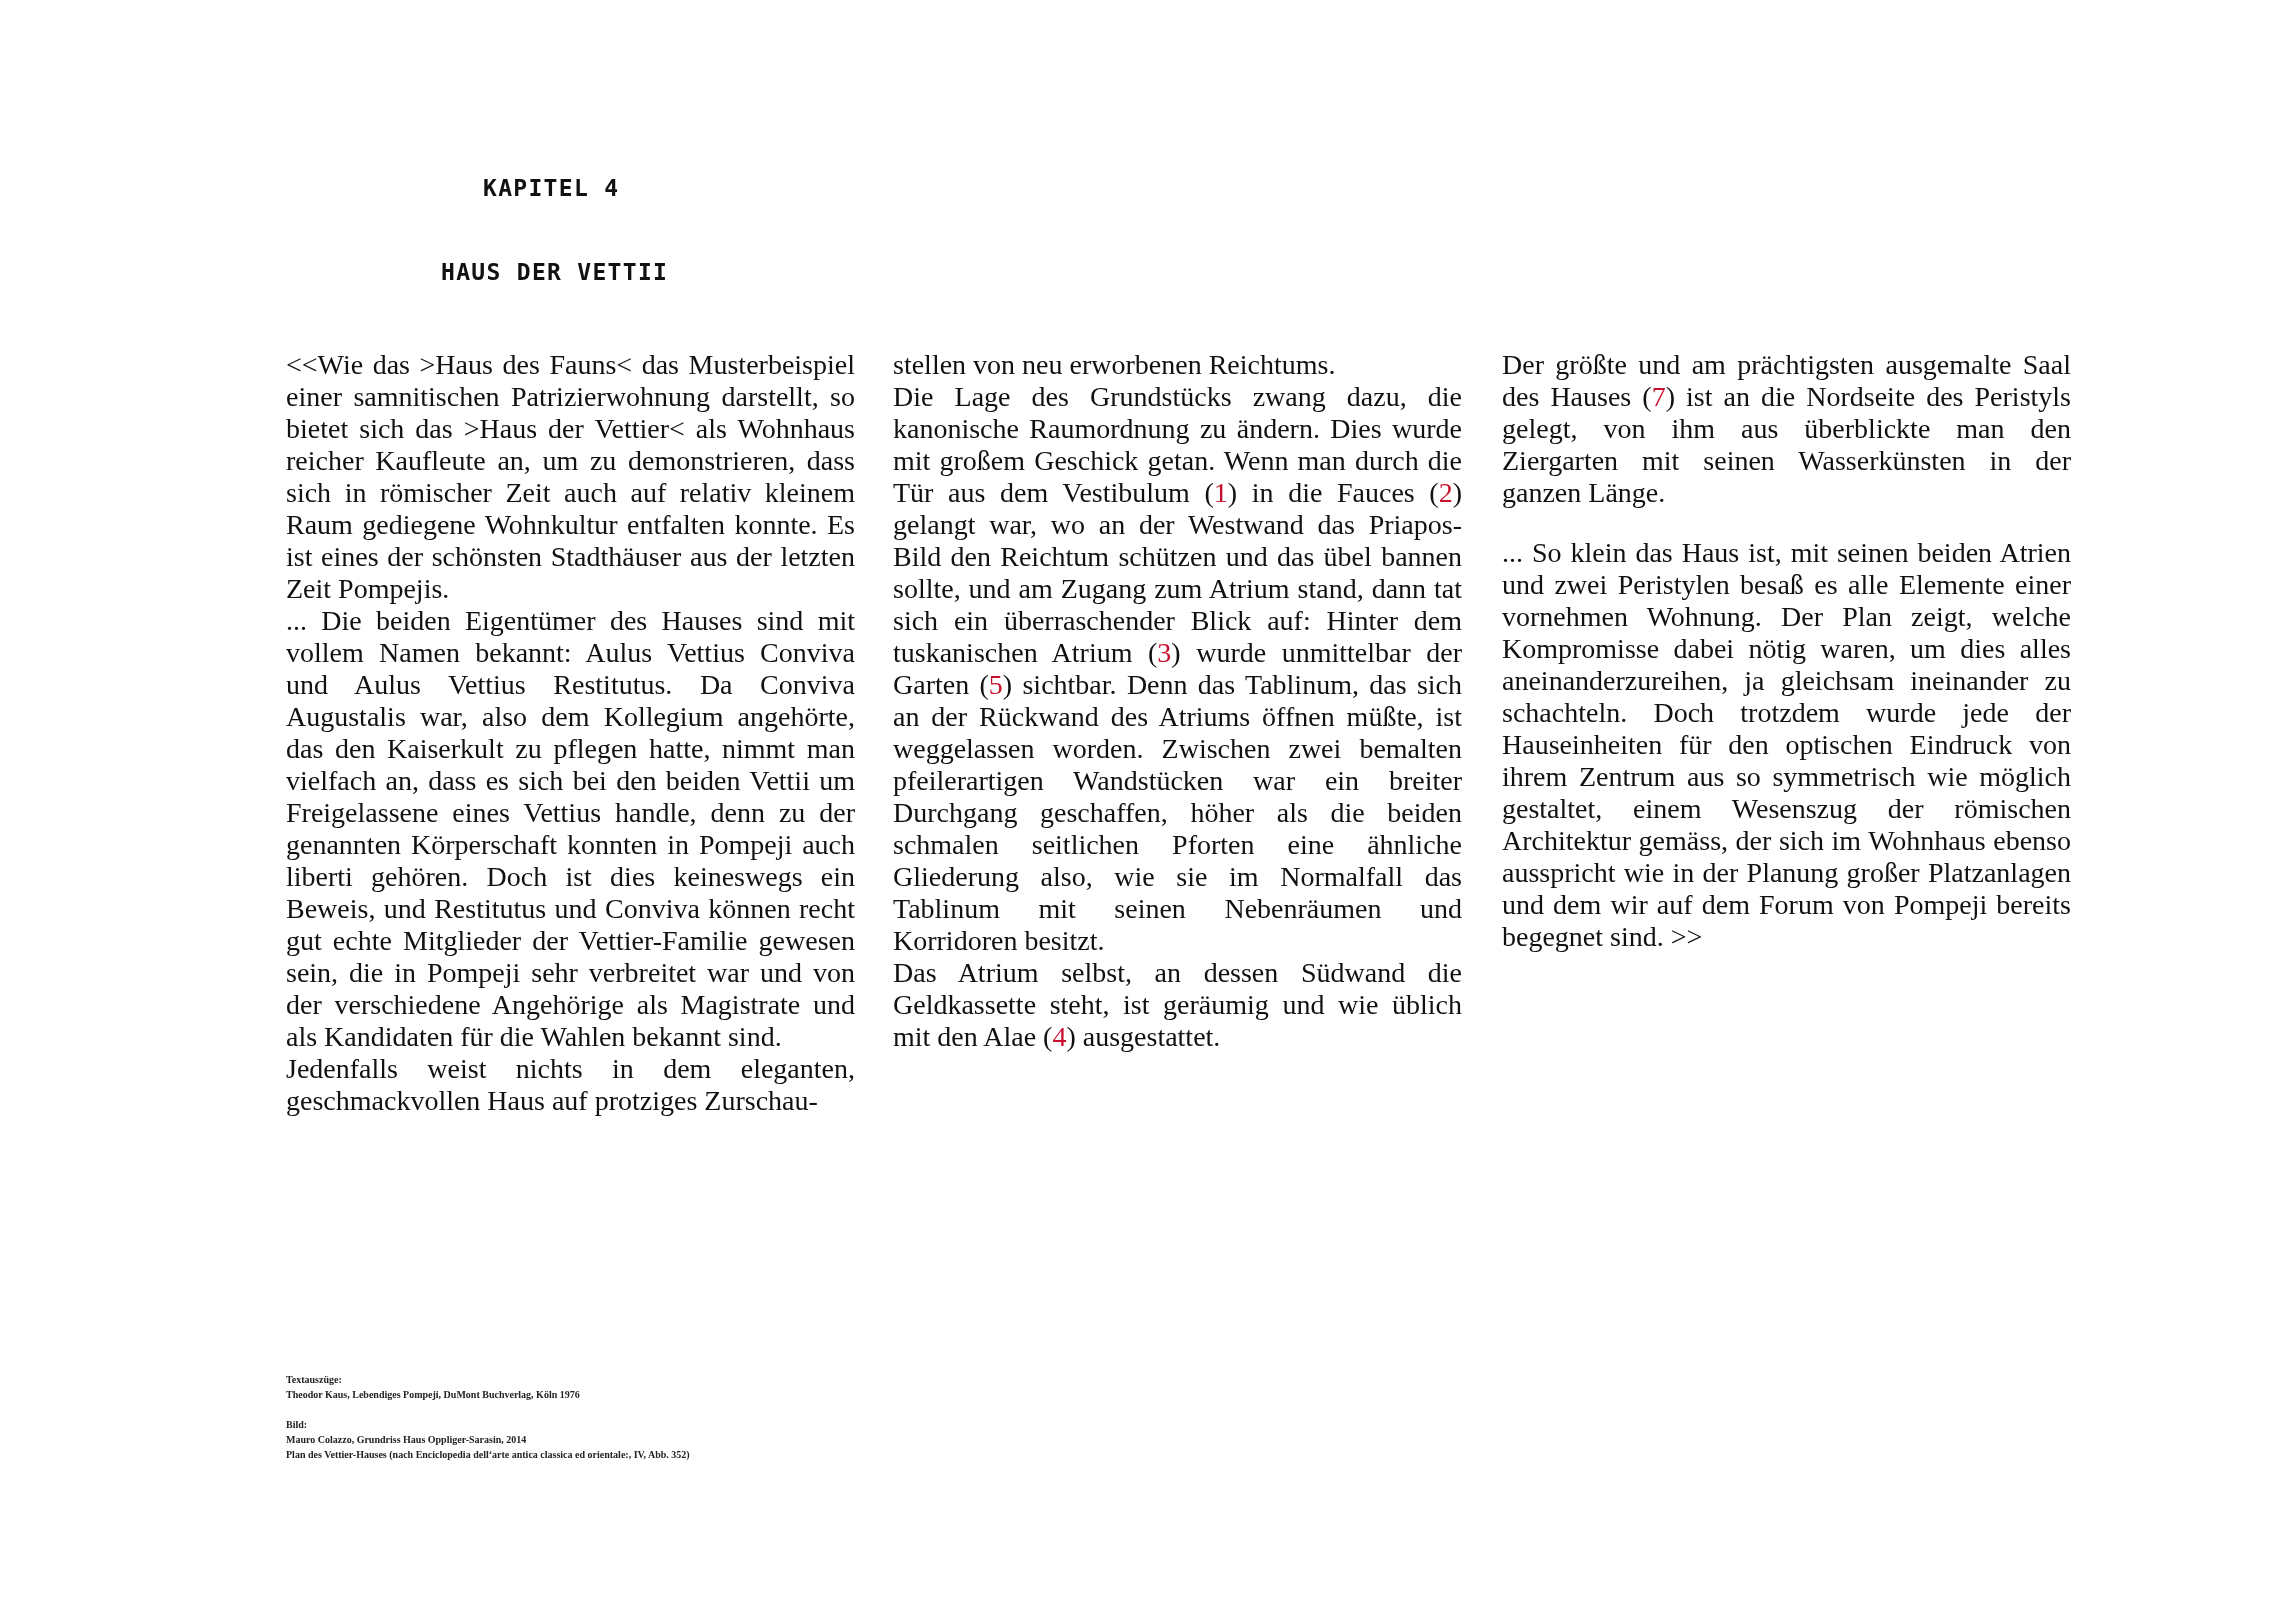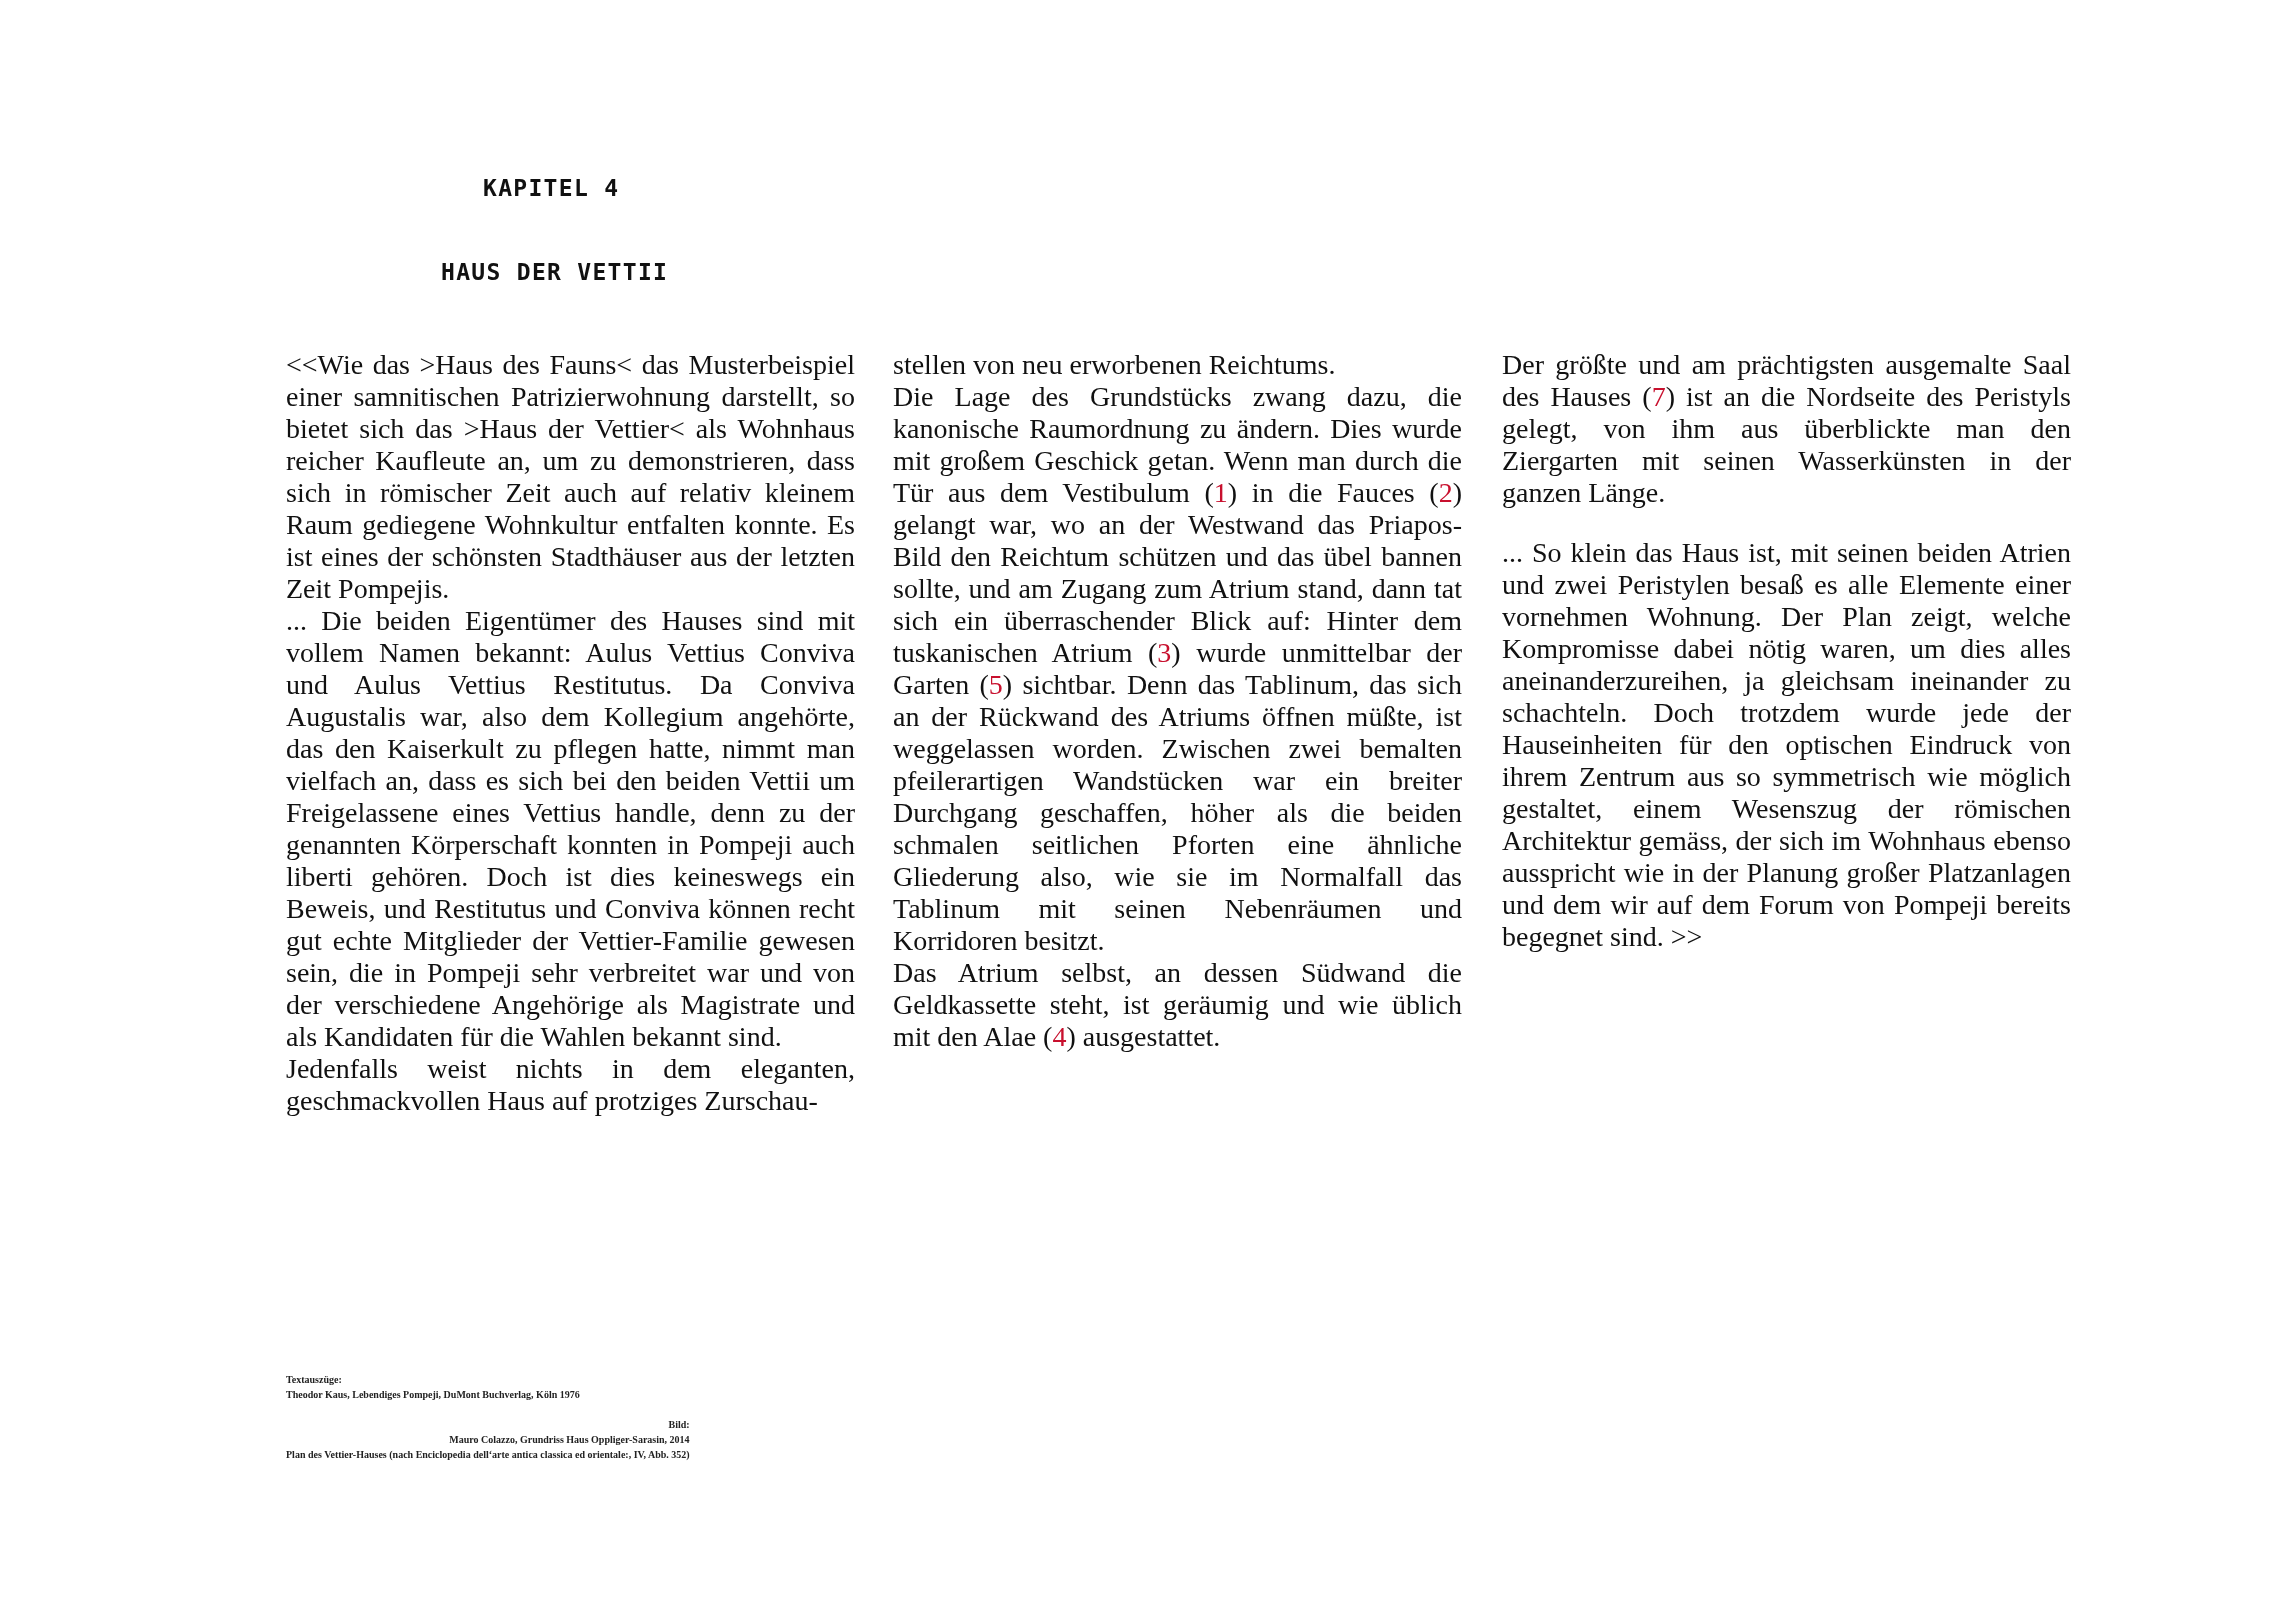--- a/index.html
+++ b/index.html
@@ -52,21 +52,21 @@
   .credits {
     position: absolute;
     left: 286px;
     top: 1372px;
     font-family: "Liberation Serif", "DejaVu Serif", serif;
     font-weight: bold;
     font-size: 10px;
     line-height: 15px;
     color: #222;
   }
-  .credits .block + .block { margin-top: 15px; text-align: right; }
+  .credits .block + .block { margin-top: 15px; }
   .credits div { white-space: nowrap; }
 </style>
 </head>
 <body>
 
 <div id="chapter-label" class="heading">KAPITEL 4</div>
 <div id="chapter-title" class="heading">HAUS DER VETTII</div>
 
 <div id="col-1" class="col">
     <p><span>&lt;&lt;Wie das &gt;Haus des Fauns&lt; das Musterbeispiel einer samnitischen Patrizierwohnung darstellt, so bietet sich das &gt;Haus der Vettier&lt; als Wohnhaus reicher Kaufleute an, um zu demonstrieren, dass sich in römischer Zeit auch auf relativ kleinem Raum gediegene Wohnkultur entfalten konnte. Es ist eines der schönsten Stadthäuser aus der letzten Zeit Pompejis.</span></p>

